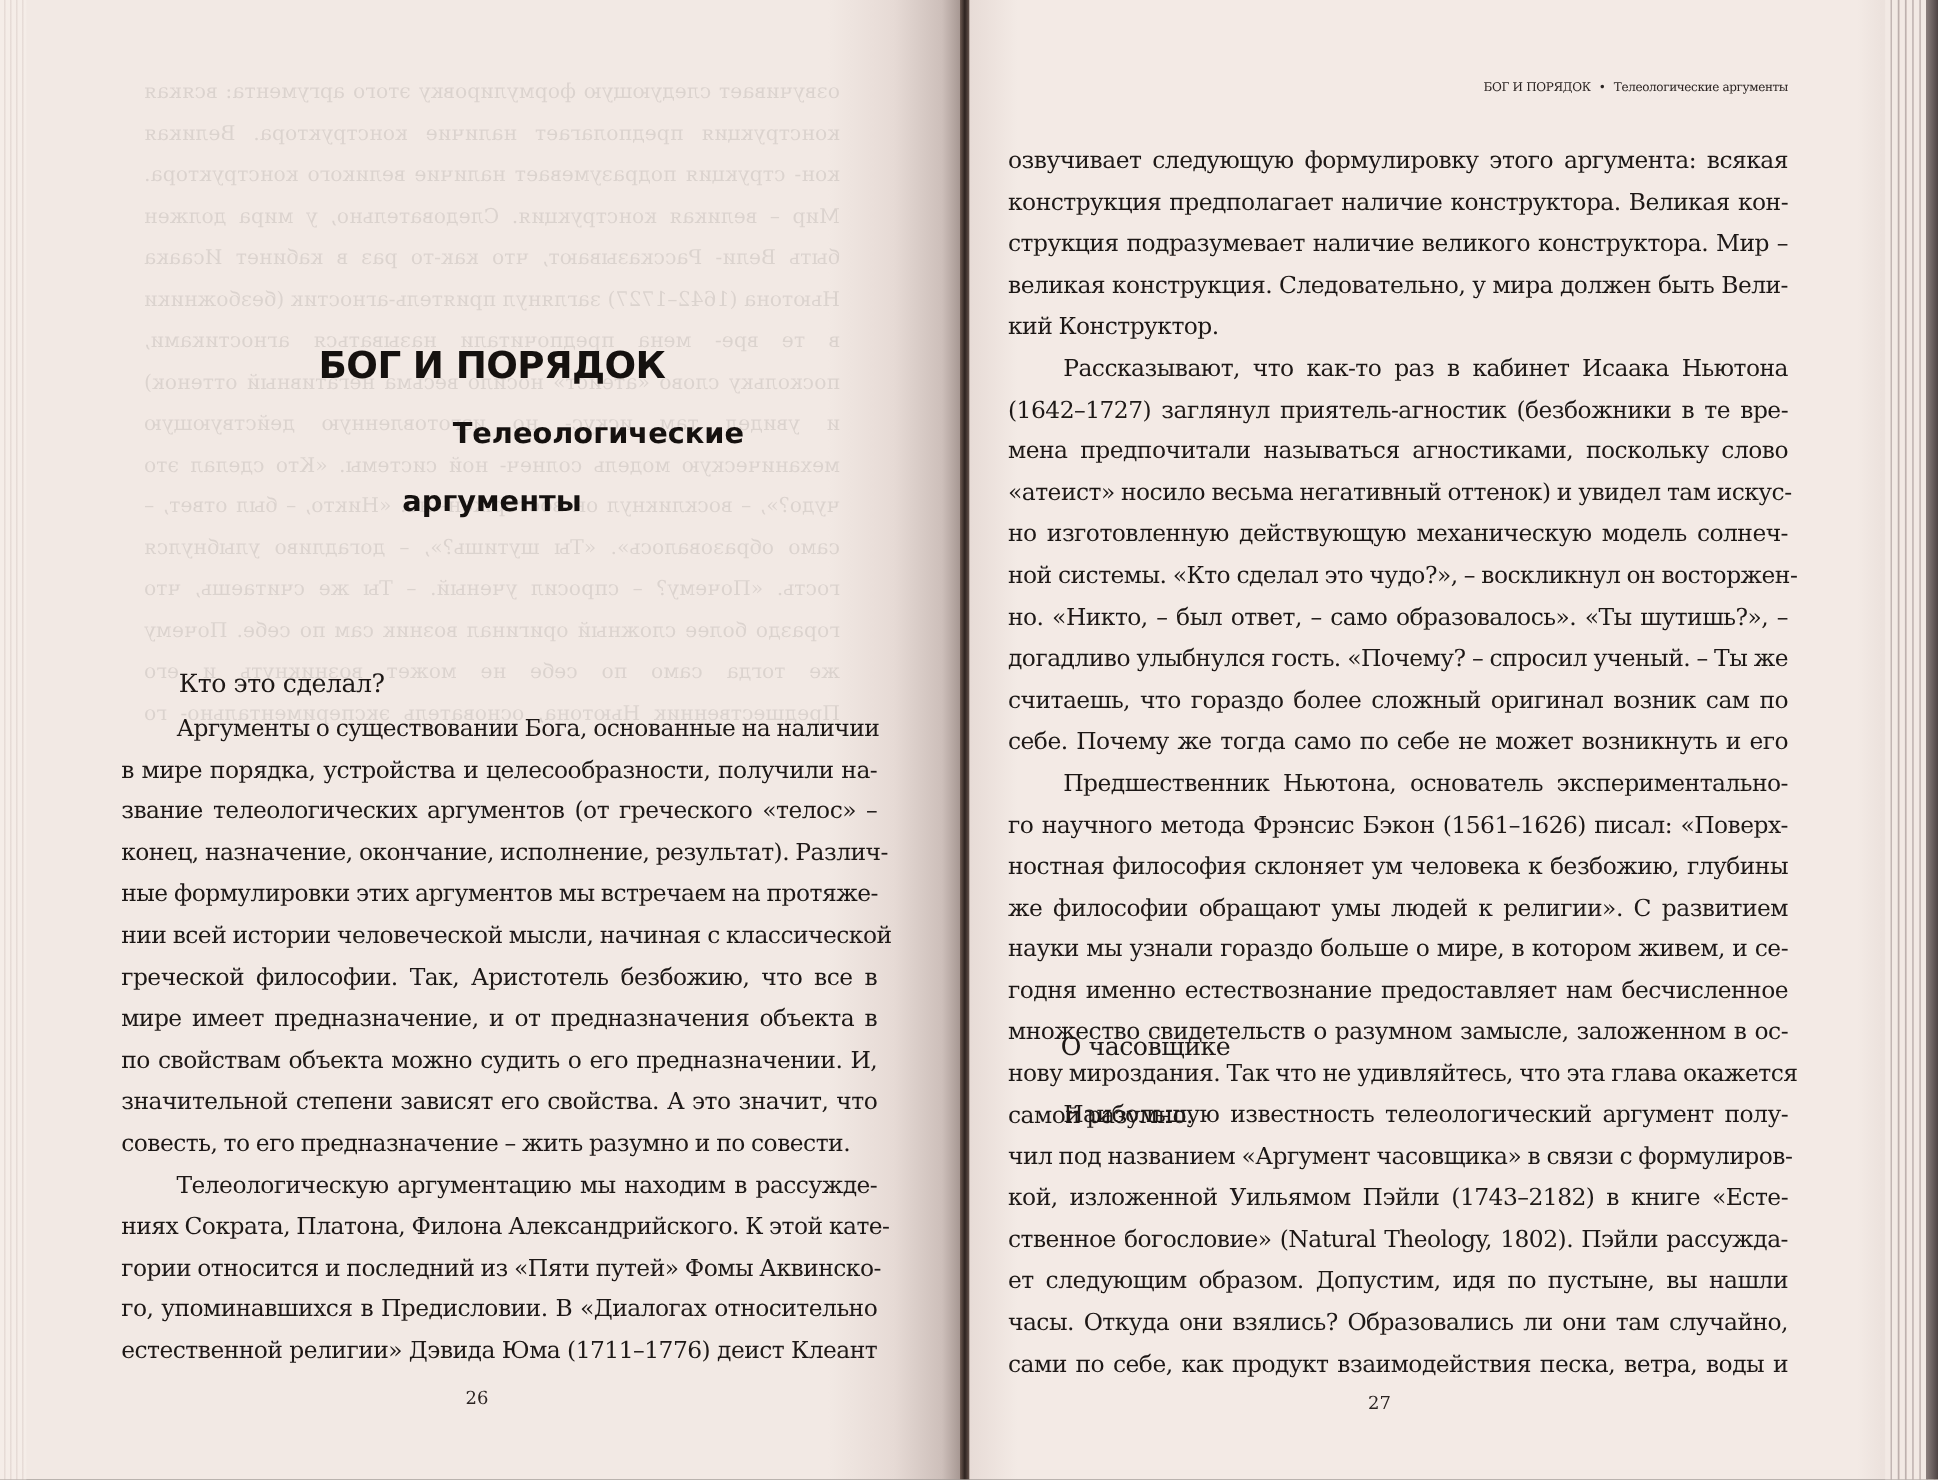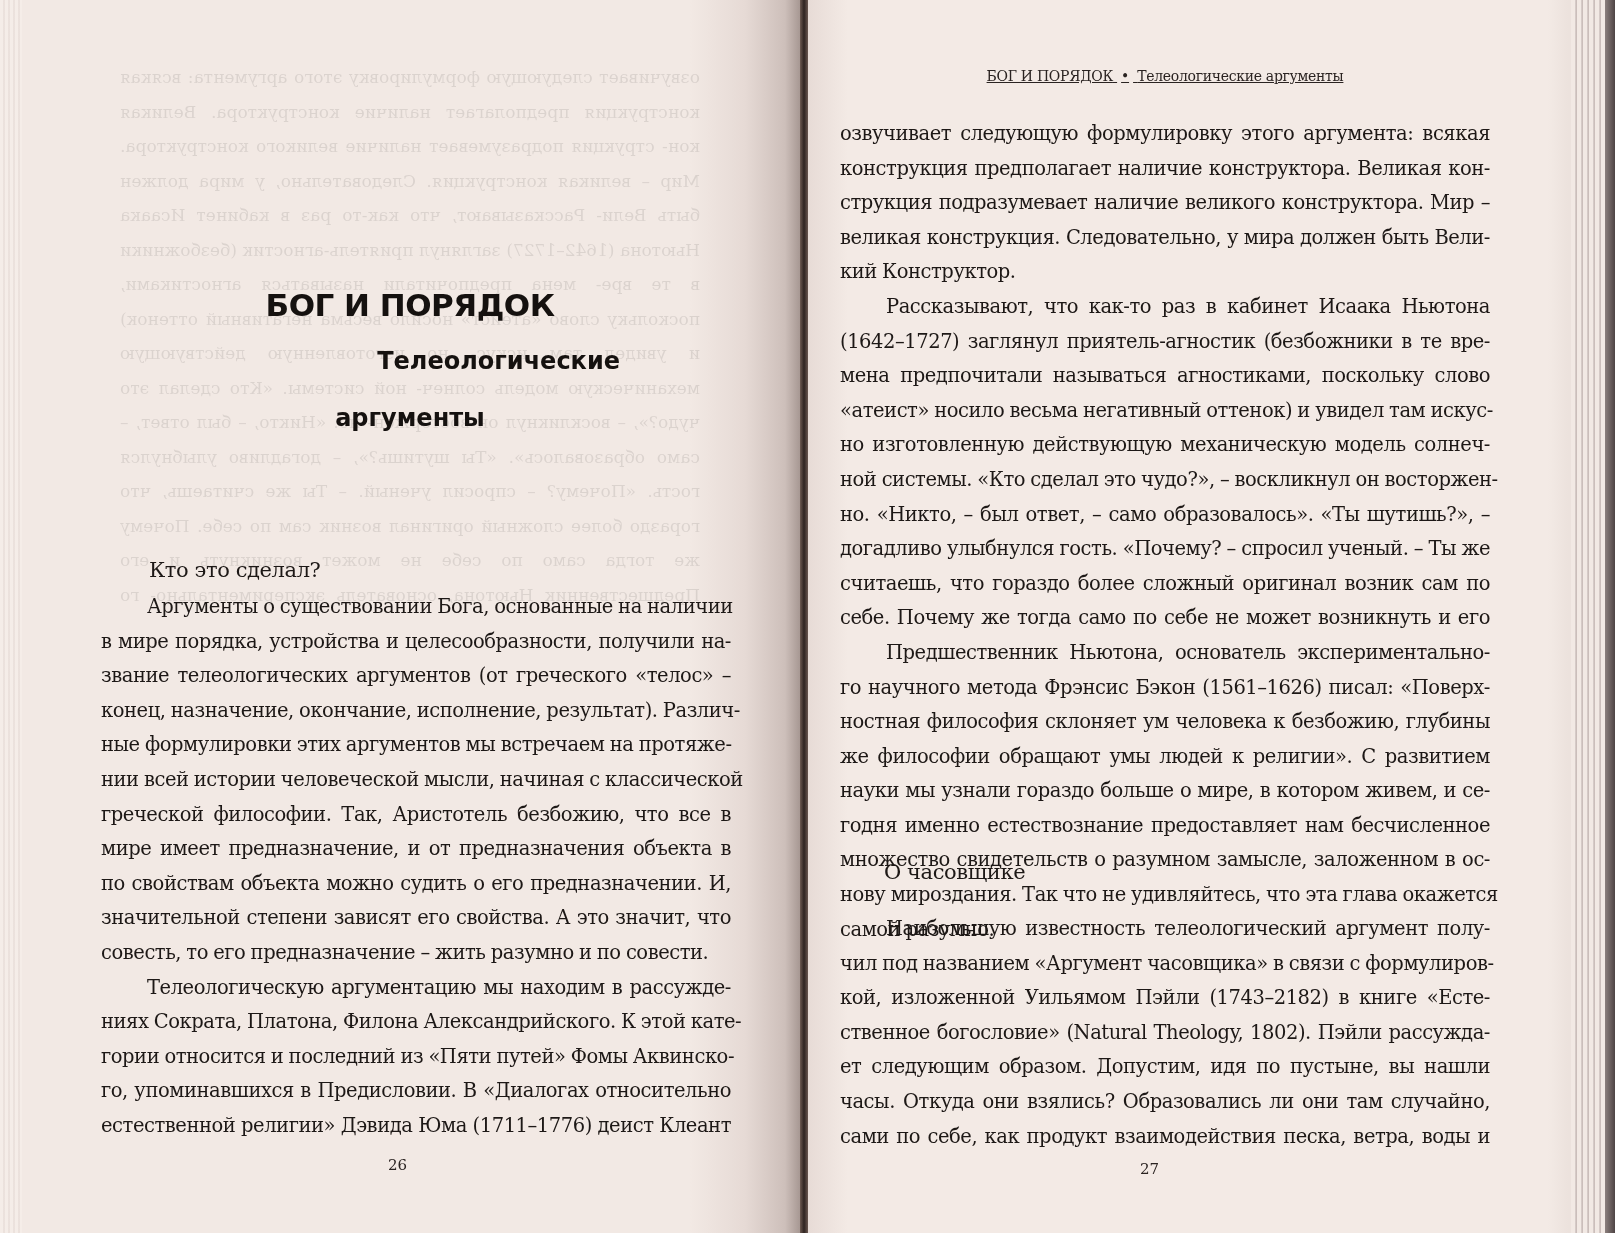--- a/index.html
+++ b/index.html
@@ -66,22 +66,22 @@
   .text-block .ln.last { text-align-last: left; }
   .text-block .ln.ind { text-indent: 46px; }
   .left-text { left: 101px; top: 590px; width: 630px; }
   .right-text { left: 840px; top: 117px; width: 650px; }
   .subhead {
     position: absolute; font-size: 21px; color: #1d1816; letter-spacing: -0.4px;
   }
   .subhead-left { left: 149px; top: 558px; }
   .subhead-right { left: 884px; top: 860px; }
   .running-head {
-    position: absolute; left: 840px; top: 68px; width: 650px; text-align: center;
-    font-size: 14px; letter-spacing: -0.3px; color: #2a2321; text-decoration: underline;
+    position: absolute; left: 840px; top: 68px; width: 650px; text-align: right;
+    font-size: 10px; letter-spacing: -0.3px; color: #2a2321;
   }
   .running-head .bullet { margin: 0 4px; }
   .page-number { position: absolute; font-size: 15px; color: #2a2321; }
   .pn-left { left: 388px; top: 1156px; }
   .pn-right { left: 1140px; top: 1160px; }
 </style>
 </head>
 <body>
 
 <div class="spread">

